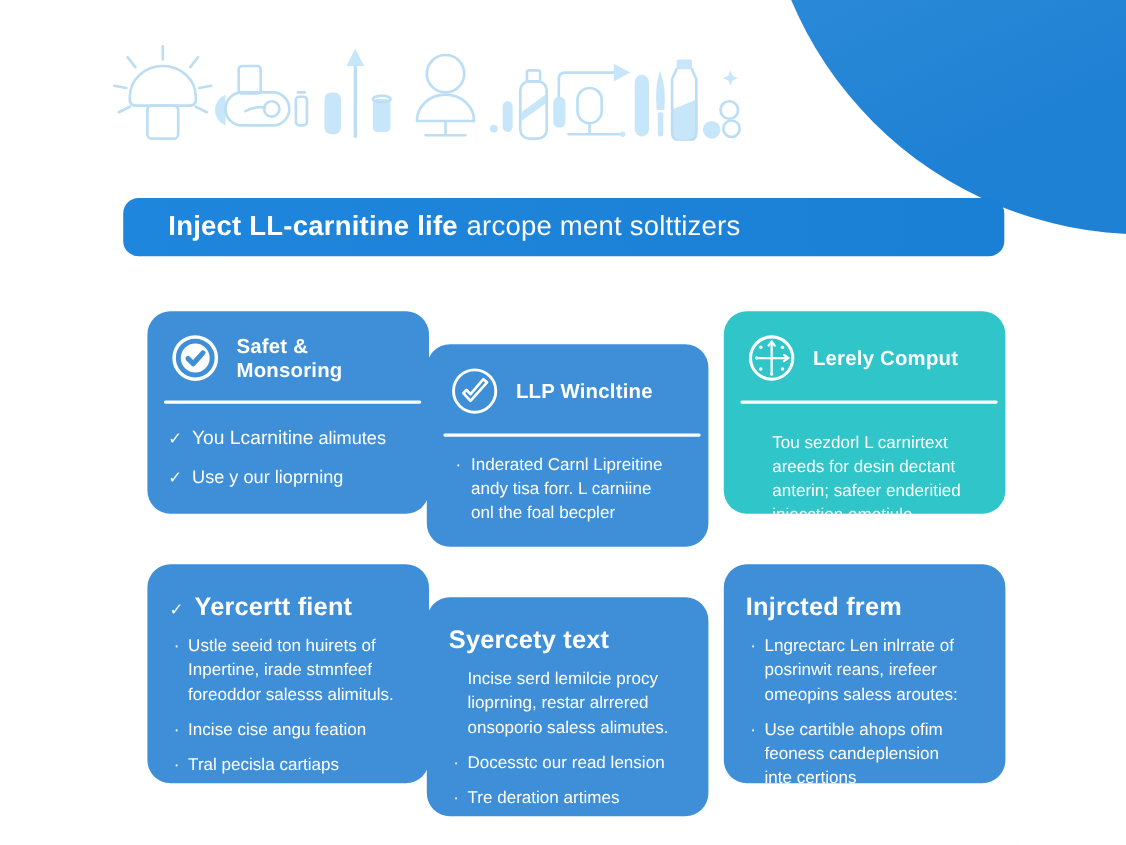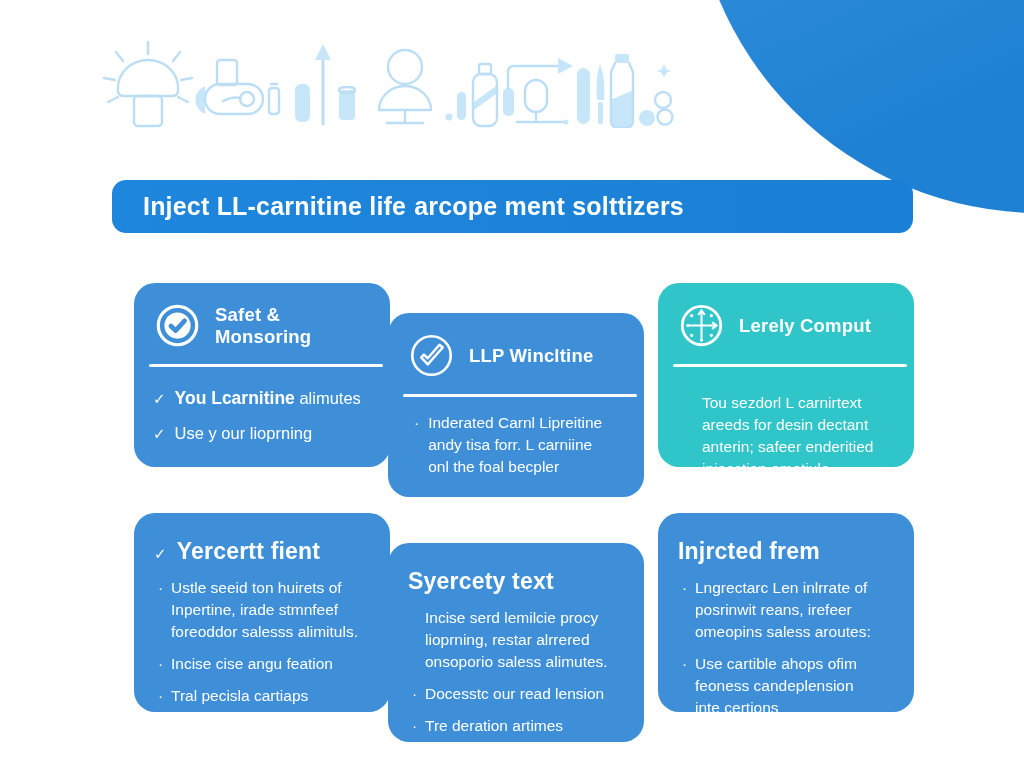--- a/index.html
+++ b/index.html
@@ -20,40 +20,40 @@
   .blob{position:absolute;left:692px;top:-483px;width:696px;height:696px;border-radius:50%;
         background:linear-gradient(155deg,var(--blob1) 0%,var(--blob2) 70%);}
 
   .icon-row{position:absolute;left:95px;top:40px;}
   .icon-row *{stroke:var(--icon-stroke);}
   .icon-row .f{fill:var(--icon-fill);stroke:none;}
   .icon-row .s{fill:none;stroke-width:2.4;stroke-linecap:round;stroke-linejoin:round;}
 
   .banner{position:absolute;left:112px;top:180px;width:801px;height:53px;border-radius:14px;
           background:linear-gradient(90deg,#1e86dc,#1a80d6);display:flex;align-items:center;
-          padding-left:31px;box-sizing:border-box;color:var(--white);font-size:25px;letter-spacing:.2px;}
+          padding-left:41px;box-sizing:border-box;color:var(--white);font-size:25px;letter-spacing:.2px;}
   .banner .bold{font-weight:700;margin-right:8px;}
-  .banner .reg{font-weight:700;}
+  .banner .reg{font-weight:400;}
 
   .card{position:absolute;width:256px;color:var(--white);background:var(--blue);
         border-radius:21px;box-sizing:border-box;}
   .card.teal{background:var(--teal);}
   .row1{top:283px;height:184px;}
   .row2{top:513px;height:199px;}
   .col1{left:134px;} .col2{left:388px;margin-top:30px;} .col3{left:658px;}
 
   .hdr{display:flex;align-items:center;gap:15px;padding:20px 12px 0 21px;}
   .hdr-title{font-size:18.5px;font-weight:700;letter-spacing:.2px;}
   .badge{flex:0 0 45px;}
   .divider{height:3px;background:var(--white);margin:16px 7px 0 15px;border-radius:2px;}
 
   .c1-body{padding:21px 10px 0 19px;}
   .check-item{font-size:16.5px;margin-bottom:14px;display:flex;align-items:baseline;}
   .check-item .mk{margin-right:9px;font-size:15px;}
-  .check-item .b{font-weight:700;font-size:17.5px;text-align:right;}
+  .check-item .b{font-weight:400;font-size:17.5px;text-align:right;}
 
   .para-item{display:flex;padding:15px 8px 0 26px;font-size:15.5px;line-height:22px;}
   .para-item .mk{margin-right:9px;}
   .pre{white-space:pre-line;}
   .c3-body{padding:25px 8px 0 44px;font-size:15.5px;line-height:22px;}
 
   .r2-title{display:flex;align-items:baseline;gap:10px;padding:25px 0 0 20px;
             font-size:23px;font-weight:700;letter-spacing:.2px;}
   .r2-title.noCheck{}
   .r2-title .mk{font-size:15px;font-weight:400;}

